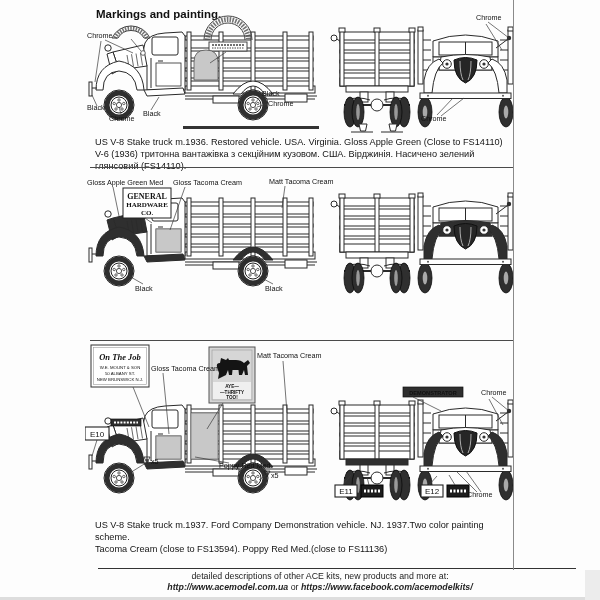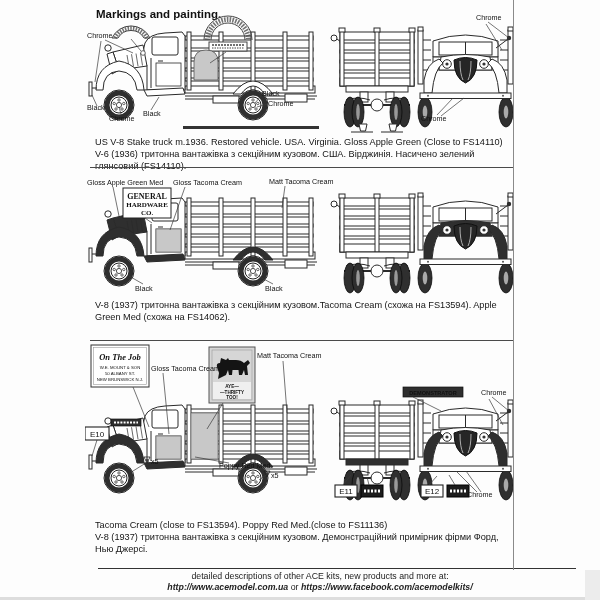--- a/index.html
+++ b/index.html
@@ -245,21 +245,20 @@
     </g>
 
     <text class="lbl" x="2" y="11">Gloss Apple Green Med</text>
     <text class="lbl" x="88" y="11">Gloss Tacoma Cream</text>
     <text class="lbl" x="184" y="10">Matt Tacoma Cream</text>
     <text class="lbl" x="50" y="117">Black</text>
     <text class="lbl" x="180" y="117">Black</text>
   </svg>
 
   <div class="abs caption" style="left:95px;top:300px;width:420px">
-    <div><b>V-8 (1937) тритонна вантажівка з секційним кузовом</b><span>.Tacoma Cream (схожа на FS13594). Apple Green Med (схожа на FS14062).</span></div>
   </div>
 
   <div class="sep" style="top:340px"></div>
 
   <svg class="abs" style="left:85px;top:343px" width="430" height="175" viewBox="0 0 430 175">
     <use href="#side" y="38" style="--fender:#2f2f2f"></use>
     <use href="#rear" x="245" y="38" style="--sill:#2f2f2f"></use>
     <use href="#front" x="333" y="38" style="--fender:#2f2f2f"></use>
 
     <rect x="106" y="70" width="27" height="46" fill="#c8c8c8" stroke="#777" stroke-width="0.8"></rect>
@@ -336,22 +335,22 @@
     </g>
 
     <text class="lbl" x="66" y="28">Gloss Tacoma Cream</text>
     <text class="lbl" x="172" y="15">Matt Tacoma Cream</text>
     <text class="lbl" x="134" y="125">Poppy Red Med.</text>
     <text class="lbl" x="396" y="52">Chrome</text>
     <text class="lbl" x="382" y="154">Chrome</text>
   </svg>
 
   <div class="abs caption" style="left:95px;top:520px;width:420px">
+    <div><b>US V-8 Stake truck m.1937</b><span>. Ford Company Demonstration vehicle. NJ. 1937.Two color painting scheme.</span></div>
     <div>Tacoma Cream (close to FS13594). Poppy Red Med.(close to FS11136)</div>
-    <div><b>V-8 (1937) тритонна вантажівка з секційним кузовом</b><span>. Демонстраційний примірник фірми Форд, Нью Джерсі.</span></div>
   </div>
 
   <div class="abs" style="left:98px;top:568px;width:478px;border-top:1.2px solid #333"></div>
   <div class="abs footer" style="left:60px;top:571px;width:520px">
     <div>detailed descriptions of other ACE kits, new products and more at:</div>
     <div><span class="bi">http://www.acemodel.com.ua</span><span> or </span><span class="bi">https://www.facebook.com/acemodelkits/</span></div>
   </div>
 
   <div class="vrule" style="left:513px;top:0;width:1.4px;height:570px"></div>
   <div class="scan" style="left:0;top:597px;width:600px;height:3px"></div>

